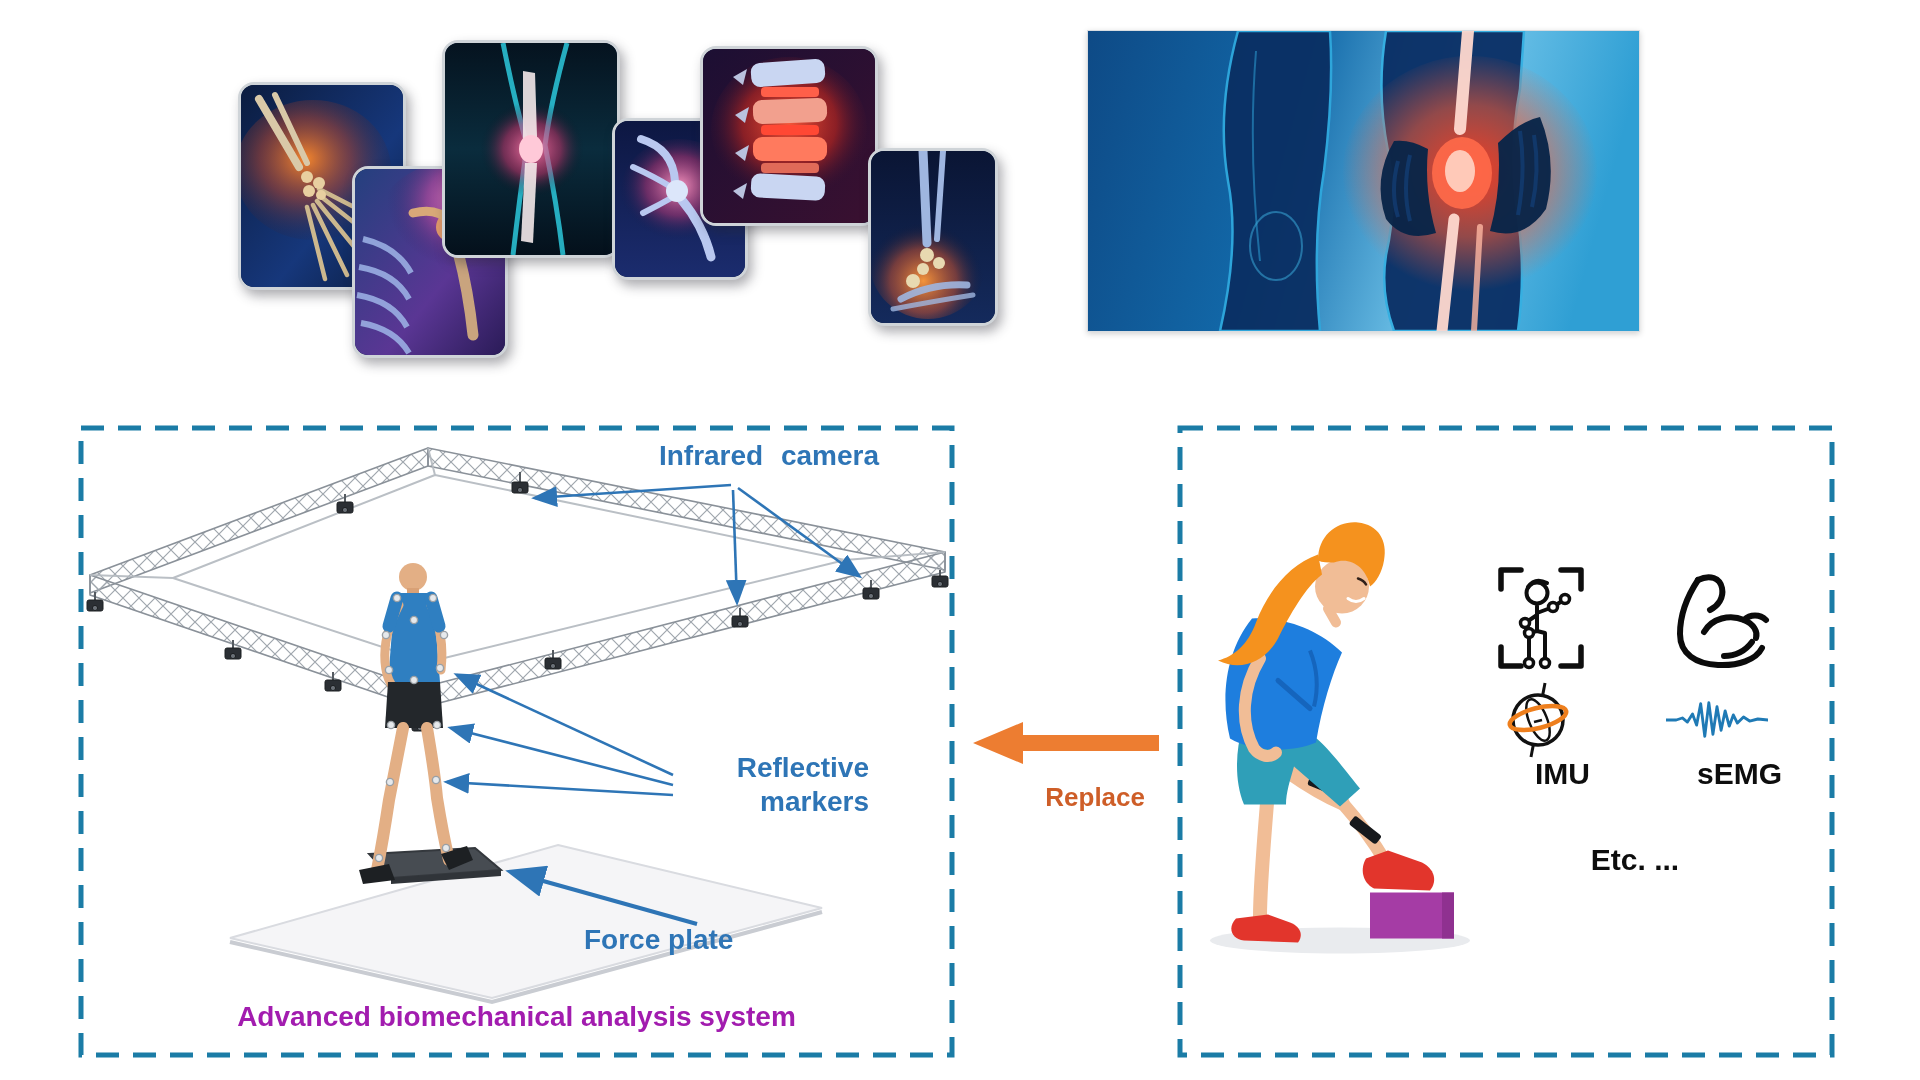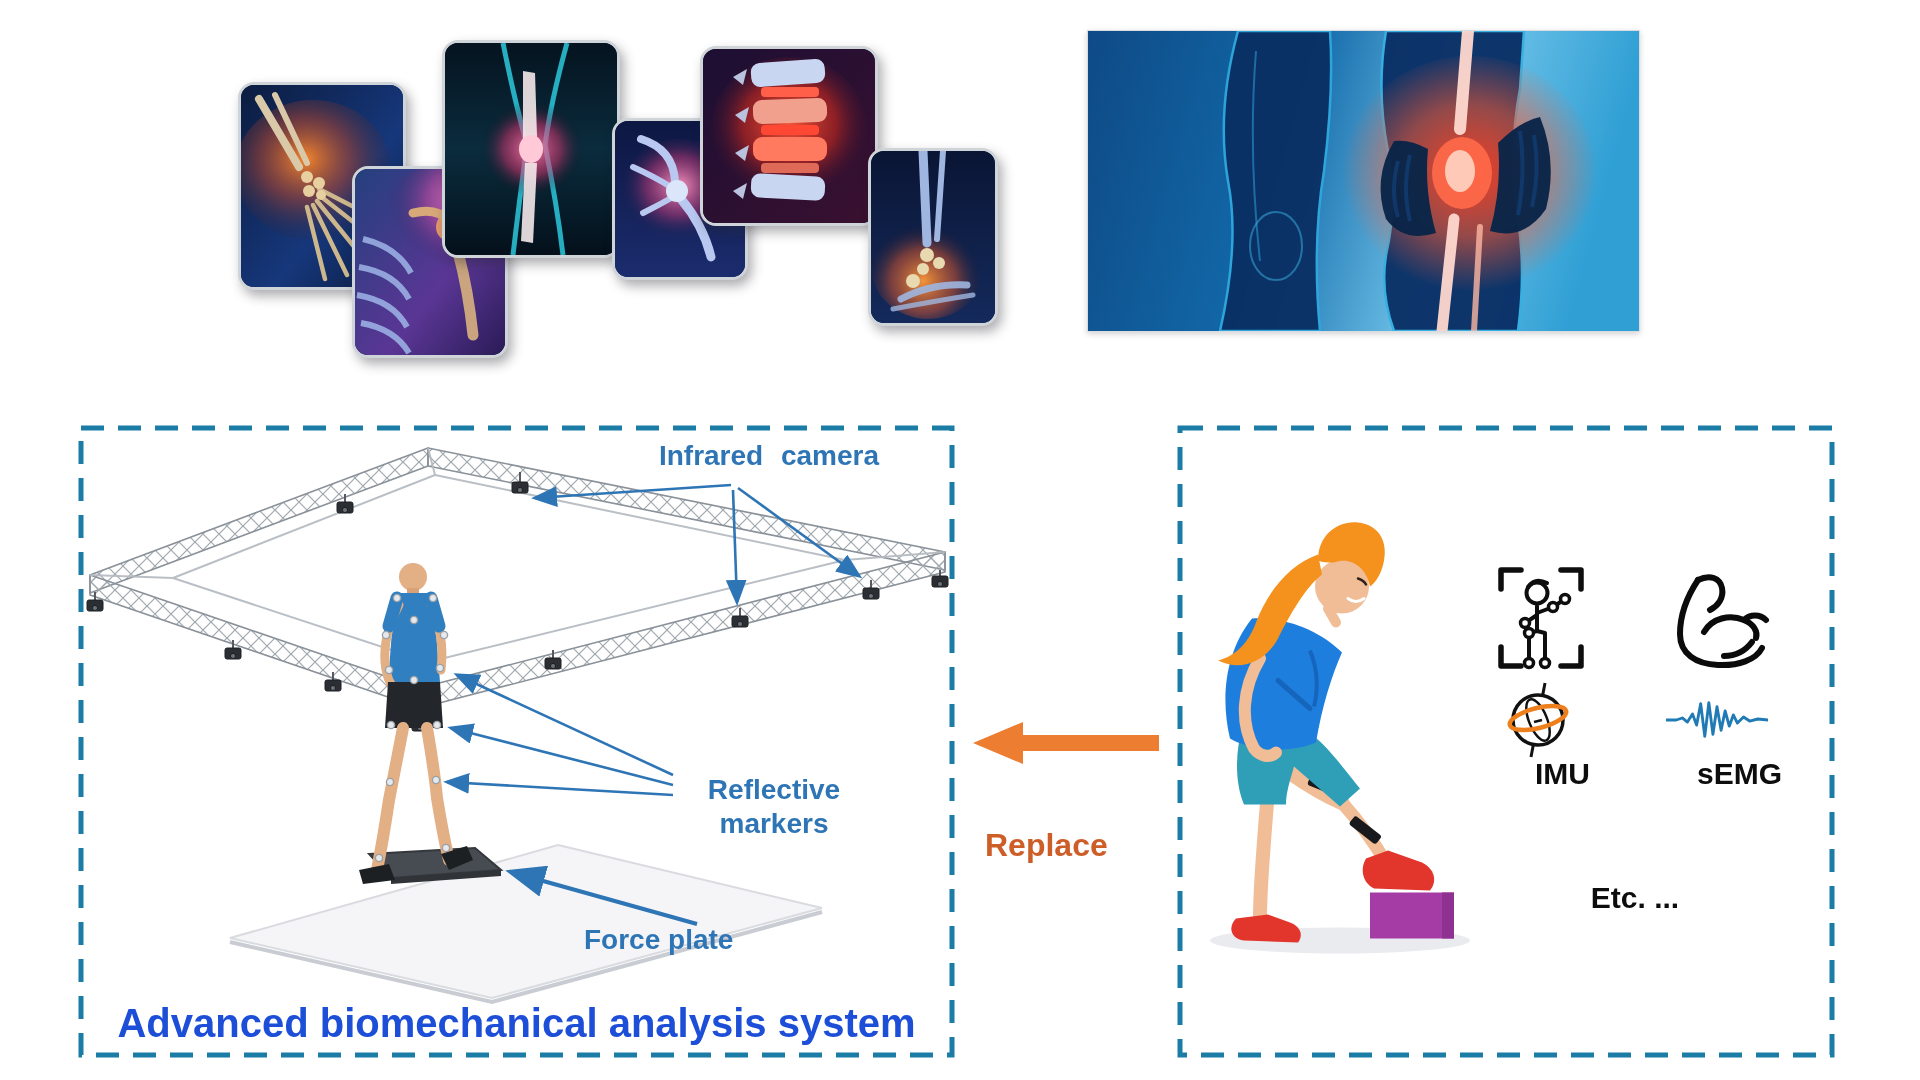--- a/index.html
+++ b/index.html
@@ -9,35 +9,35 @@
   
   .card{position:absolute;border-radius:16px;overflow:hidden;border:3px solid #cfd4d8;
         box-shadow:4px 6px 12px rgba(40,40,50,.38);background:#0a1a3e;}
   .card svg{display:block;}
   .hero{position:absolute;left:1087px;top:30px;width:551px;height:300px;overflow:hidden;
         border:1px solid #d9dde1;box-shadow:0 2px 6px rgba(0,0,0,.18);}
   
   .title{position:absolute;left:600px;top:360px;width:760px;text-align:center;
          font-size:32px;font-weight:bold;color:#0d0d0d;letter-spacing:.2px;}
   .caption{position:absolute;left:0;width:100%;text-align:center;top:576px;
-           font-size:40px;font-weight:bold;color:#1d4ed8;}
+           font-size:28px;font-weight:bold;color:#a21caf;}
   
   .panel{position:absolute;}
   .panel-left{left:78px;top:425px;width:877px;height:633px;}
   .panel-right{left:1177px;top:425px;width:658px;height:633px;}
   .pborder{position:absolute;left:0;top:0;}
   .blue-label{position:absolute;color:#2E75B6;font-weight:bold;font-size:28px;line-height:34px;}
   .infrared{left:541px;top:14px;width:300px;text-align:center;word-spacing:10px;}
-  .reflective{left:601px;top:348px;width:190px;text-align:center;}
+  .reflective{left:601px;top:326px;width:190px;text-align:right;}
   .forceplate{left:506px;top:498px;width:220px;}
   .icon-label{position:absolute;font-size:30px;font-weight:bold;color:#0d0d0d;text-align:right;}
   .etc{position:absolute;left:333px;top:418px;width:250px;text-align:center;
-       font-size:30px;font-weight:bold;color:#0d0d0d;margin-top:38px;}
-  .replace-word{position:absolute;left:985px;top:782px;width:160px;text-align:left;
-                font-size:32px;font-weight:bold;color:#CE5E28;margin-top:45px;}
+       font-size:30px;font-weight:bold;color:#0d0d0d;}
+  .replace-word{position:absolute;left:985px;top:782px;width:160px;text-align:right;
+                font-size:26px;font-weight:bold;color:#CE5E28;}
 </style>
 </head>
 <body>
 
 <div class="canvas">
 
   <div class="abs" style="left:0;top:0;width:1080px;height:360px;">
 
     <div class="card" style="left:238px;top:82px;width:162px;height:202px;z-index:1;">
       <svg width="162" height="202" viewBox="0 0 162 202">

